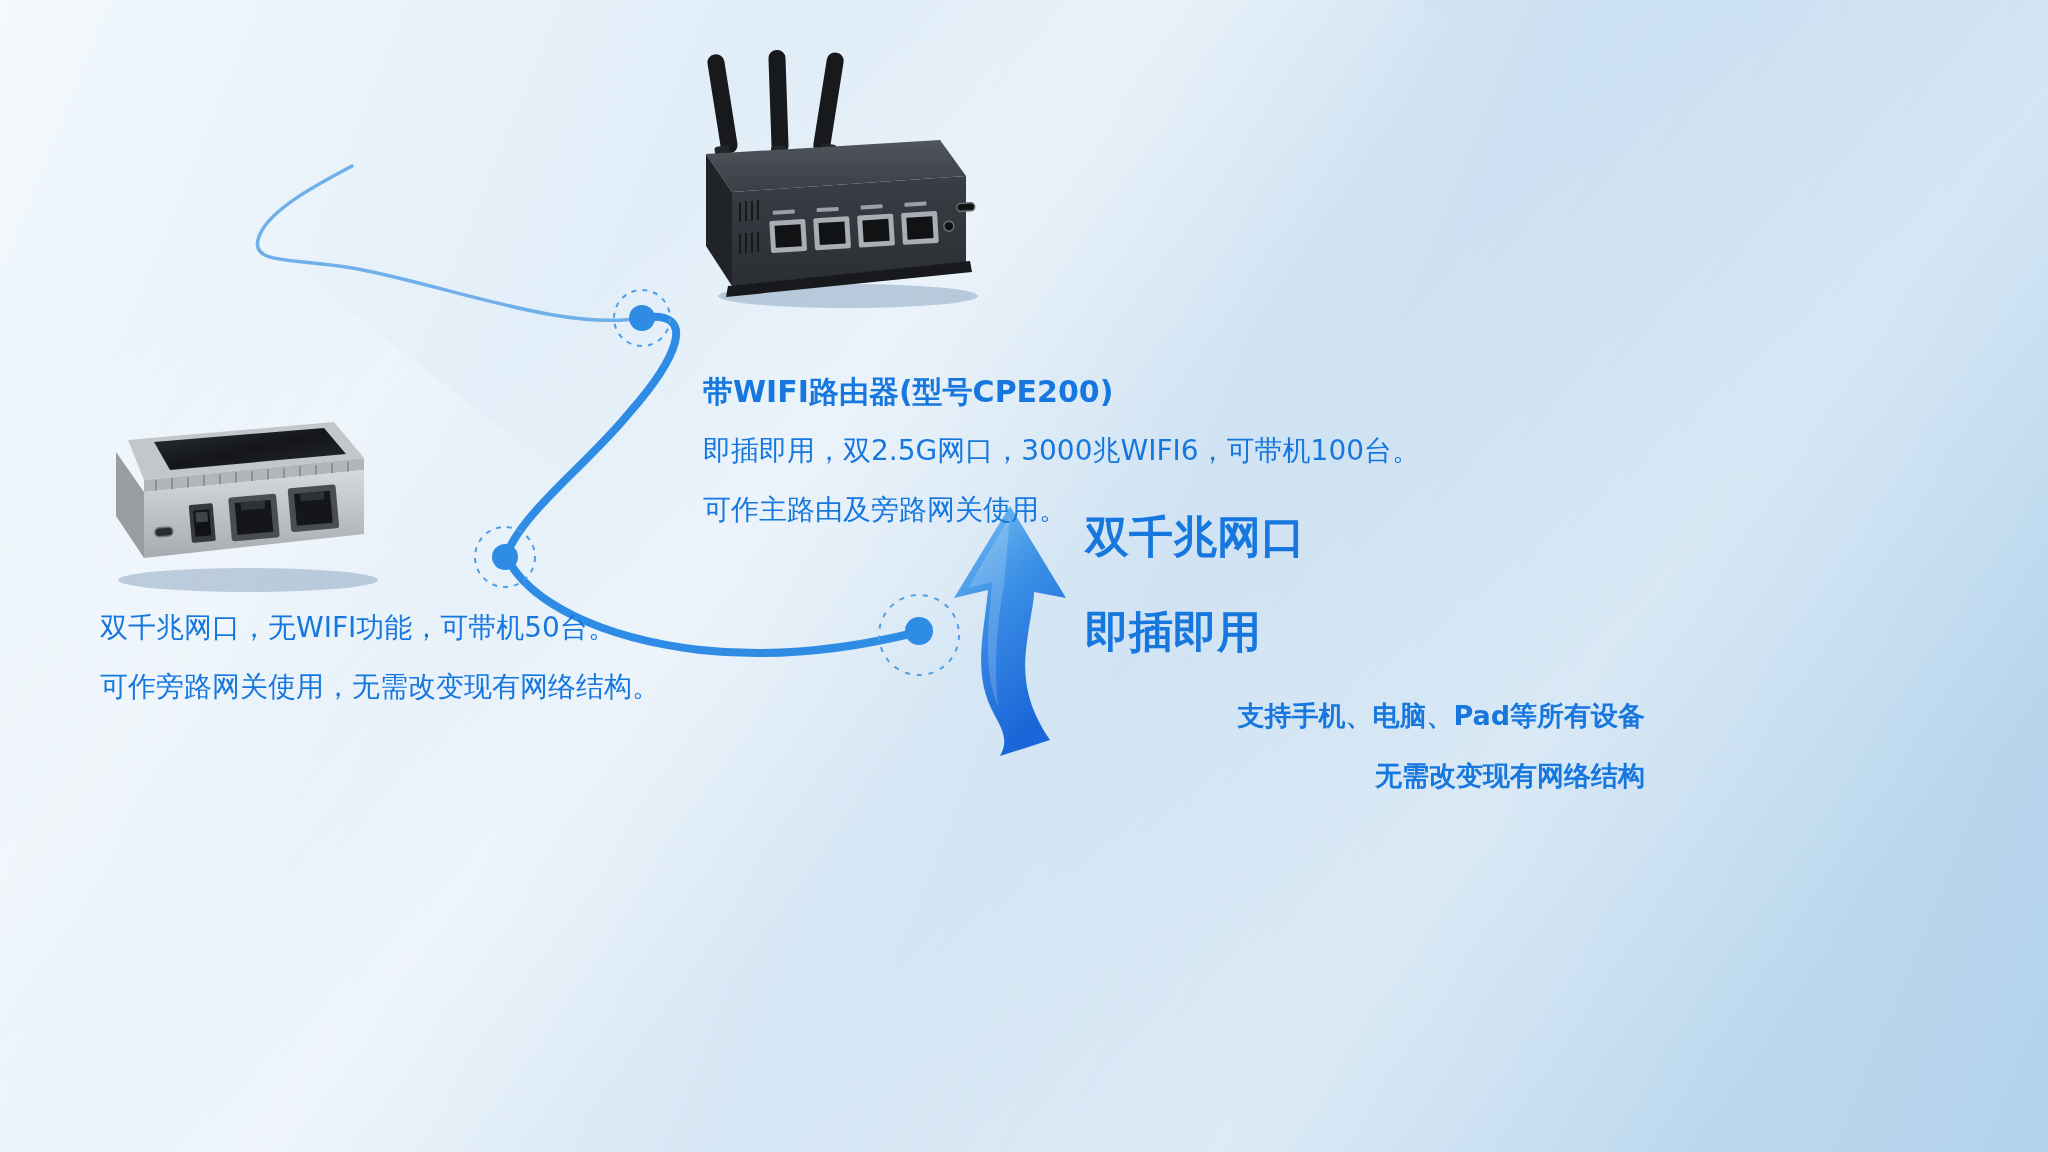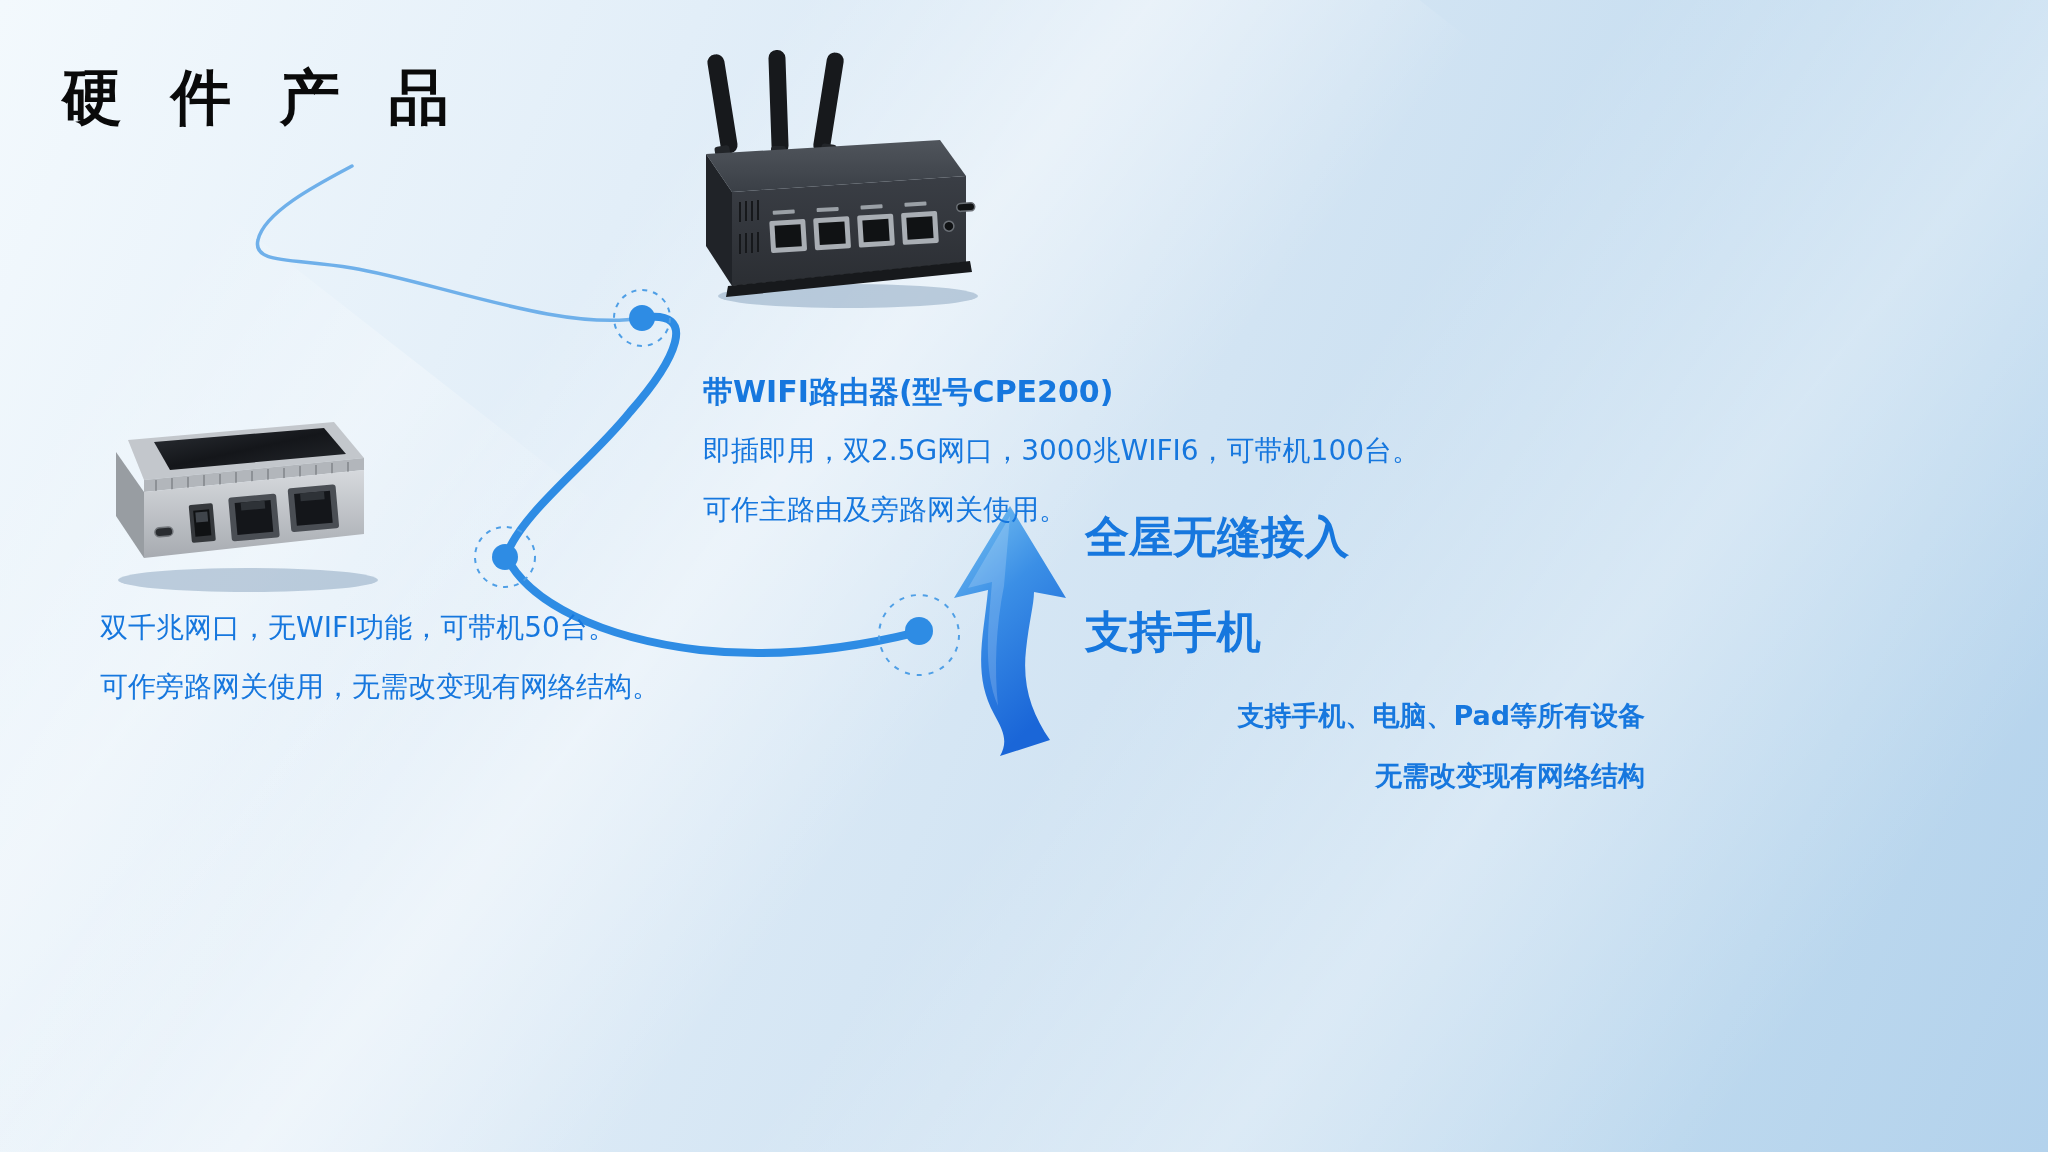--- a/index.html
+++ b/index.html
@@ -62,21 +62,20 @@
     <g>
       <circle cx="505" cy="557" r="13" fill="#2e8ce4"></circle>
       <circle cx="505" cy="557" r="30" fill="none" stroke="#4f9fe6" stroke-width="2" stroke-dasharray="5 6"></circle>
     </g>
     <g>
       <circle cx="919" cy="631" r="14" fill="#2e8ce4"></circle>
       <circle cx="919" cy="635" r="40" fill="none" stroke="#4f9fe6" stroke-width="2" stroke-dasharray="5 7"></circle>
     </g>
   </svg>
 
-  <div class="page-title">硬 件 产 品</div>
 
   <svg class="product-image img-cpe200" viewBox="0 0 306 268" xmlns="http://www.w3.org/2000/svg">
     <defs>
       <linearGradient id="c200top" x1="0" y1="0" x2="0" y2="1">
         <stop offset="0" stop-color="#50555c"></stop>
           <stop offset="1" stop-color="#3a3f46"></stop>
       </linearGradient>
       <linearGradient id="c200front" x1="0" y1="0" x2="0" y2="1">
         <stop offset="0" stop-color="#3a3e45"></stop>
           <stop offset="1" stop-color="#2b2e33"></stop>
@@ -201,19 +200,19 @@
     <p class="product-desc">即插即用，双2.5G网口，3000兆WIFI6，可带机100台。</p>
     <p class="product-desc">可作主路由及旁路网关使用。</p>
   </div>
 
   <div class="text-block block-cpe100">
     <p class="product-desc">双千兆网口，无WIFI功能，可带机50台。</p>
     <p class="product-desc">可作旁路网关使用，无需改变现有网络结构。</p>
   </div>
 
   <div class="text-block block-highlights">
-    <p class="headline">全屋无缝接入</p>
-    <p class="headline">支持手机</p>
+    <p class="headline">双千兆网口</p>
+    <p class="headline">即插即用</p>
     <p class="point">支持手机、电脑、Pad等所有设备</p>
     <p class="point">无需改变现有网络结构</p>
   </div>
 
 </div>
 
 </body></html>

